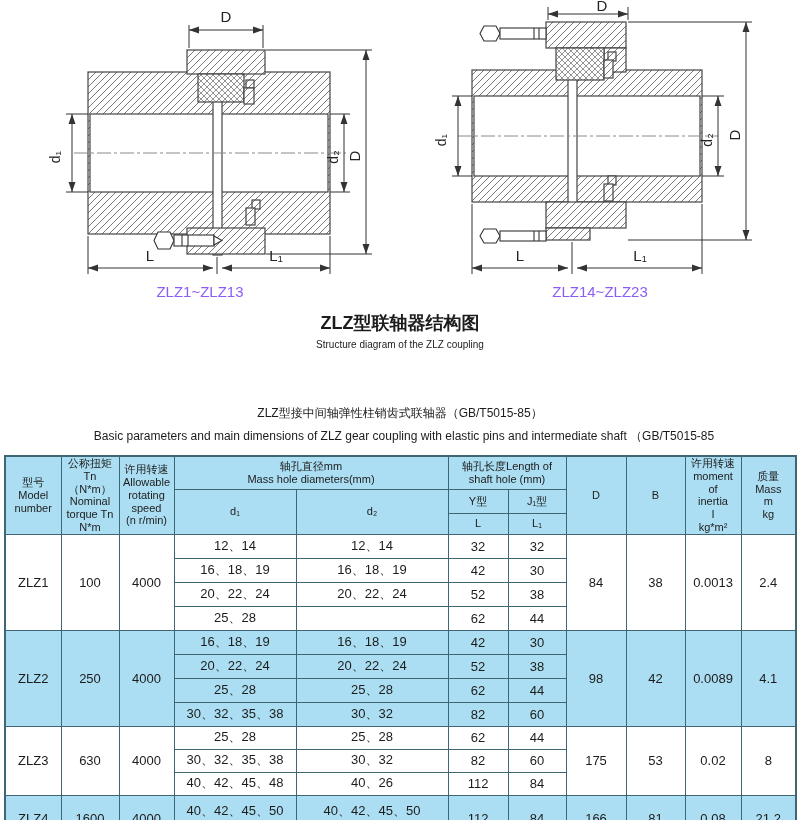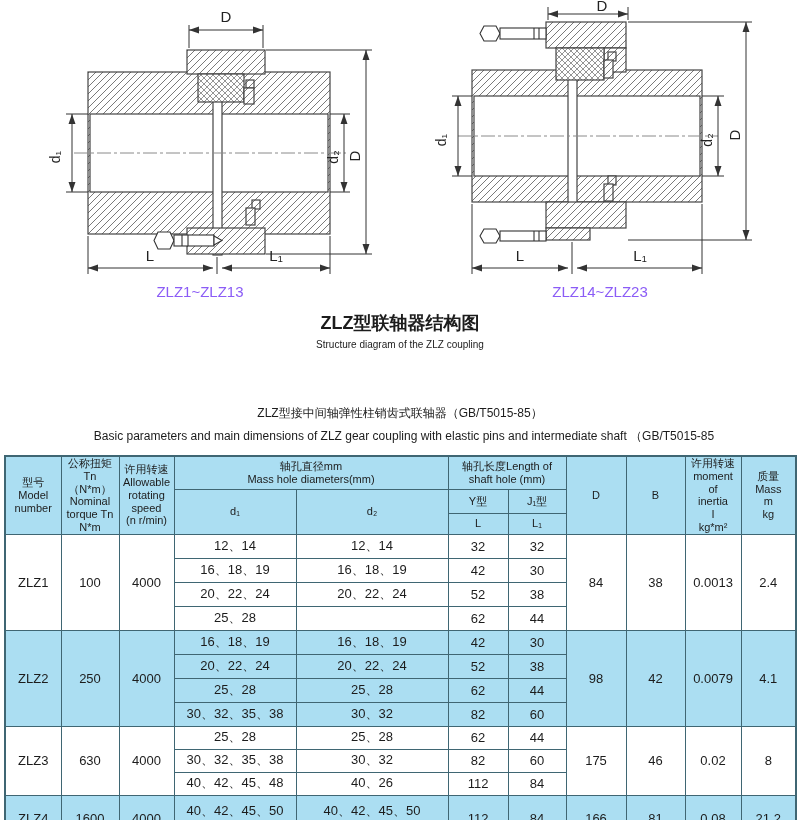--- a/index.html
+++ b/index.html
@@ -272,21 +272,21 @@
       <tr style="height:24px" class="hl">
         <td rowspan="4">ZLZ2</td>
         <td rowspan="4">250</td>
         <td rowspan="4">4000</td>
         <td class="dcol">16、18、19</td>
         <td class="dcol">16、18、19</td>
         <td>42</td>
         <td>30</td>
         <td rowspan="4">98</td>
         <td rowspan="4">42</td>
-        <td rowspan="4">0.0079</td>
+        <td rowspan="4">0.0089</td>
         <td rowspan="4">4.1</td>
       </tr>
       <tr style="height:24px" class="hl">
         <td class="dcol">20、22、24</td>
         <td class="dcol">20、22、24</td>
         <td>52</td>
         <td>38</td>
       </tr>
       <tr style="height:24px" class="hl">
         <td class="dcol">25、28</td>
@@ -303,21 +303,21 @@
 
       <tr style="height:23px">
         <td rowspan="3">ZLZ3</td>
         <td rowspan="3">630</td>
         <td rowspan="3">4000</td>
         <td class="dcol">25、28</td>
         <td class="dcol">25、28</td>
         <td>62</td>
         <td>44</td>
         <td rowspan="3">175</td>
-        <td rowspan="3">46</td>
+        <td rowspan="3">53</td>
         <td rowspan="3">0.02</td>
         <td rowspan="3">8</td>
       </tr>
       <tr style="height:23px">
         <td class="dcol">30、32、35、38</td>
         <td class="dcol">30、32</td>
         <td>82</td>
         <td>60</td>
       </tr>
       <tr style="height:23px">

